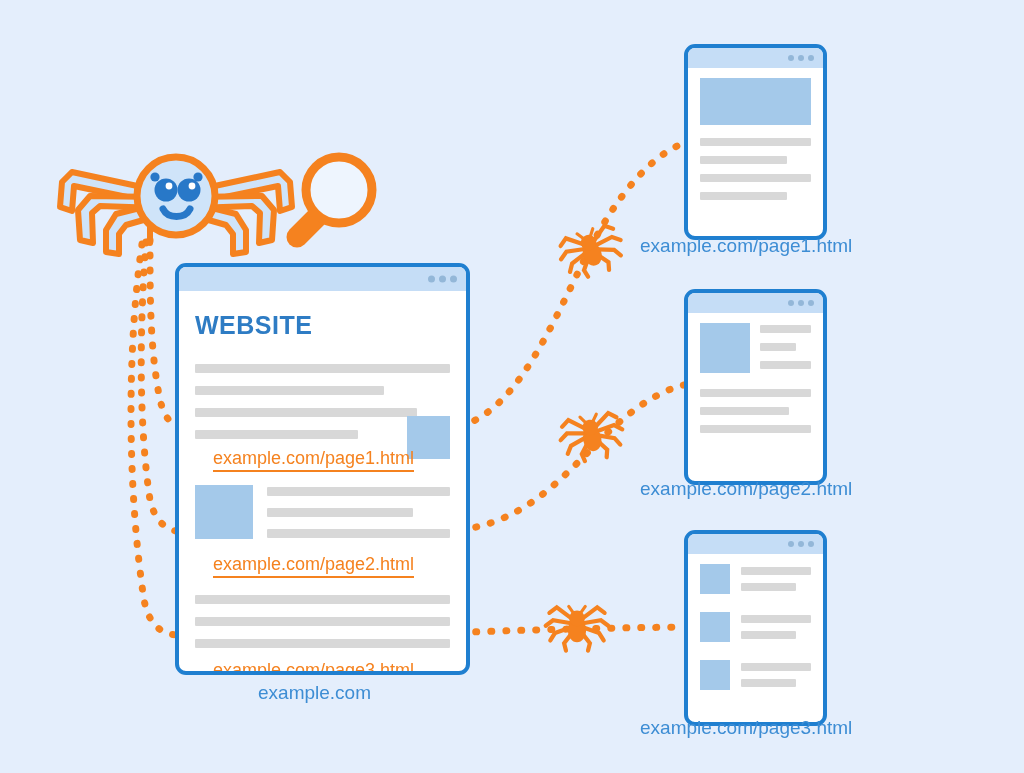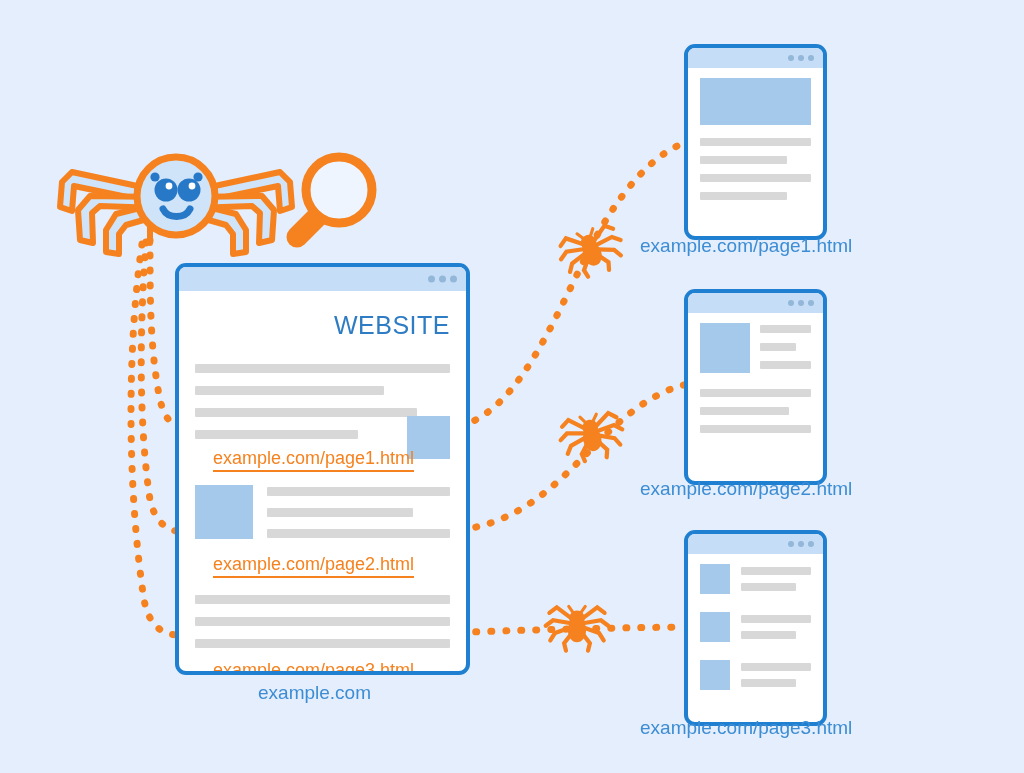--- a/index.html
+++ b/index.html
@@ -46,24 +46,24 @@
   .line  { background: #d8d8d8; border-radius: 1px; }
   .block { background: #a4c9ea; }
 
   
   #main-window { left: 175px; top: 263px; width: 295px; height: 412px; }
   #main-window .titlebar { height: 24px; }
   #main-window .dots i { width: 7px; height: 7px; }
   #main-window .body { padding: 0 16px; height: calc(100% - 24px); }
   .site-title {
     margin: 20px 0 0 0;
-    text-align: right;
+    text-align: left;
     color: #2e7cc4;
     font-size: 25px;
-    font-weight: normal;
+    font-weight: bold;
     letter-spacing: 0.5px;
   }
   .main-line { height: 9px; margin-top: 13px; }
 
   .linkrow { position: relative; height: 34px; }
   .linktext {
     position: absolute;
     left: 18px; top: 3px;
     color: #f57f17;
     color: #f5821f;

